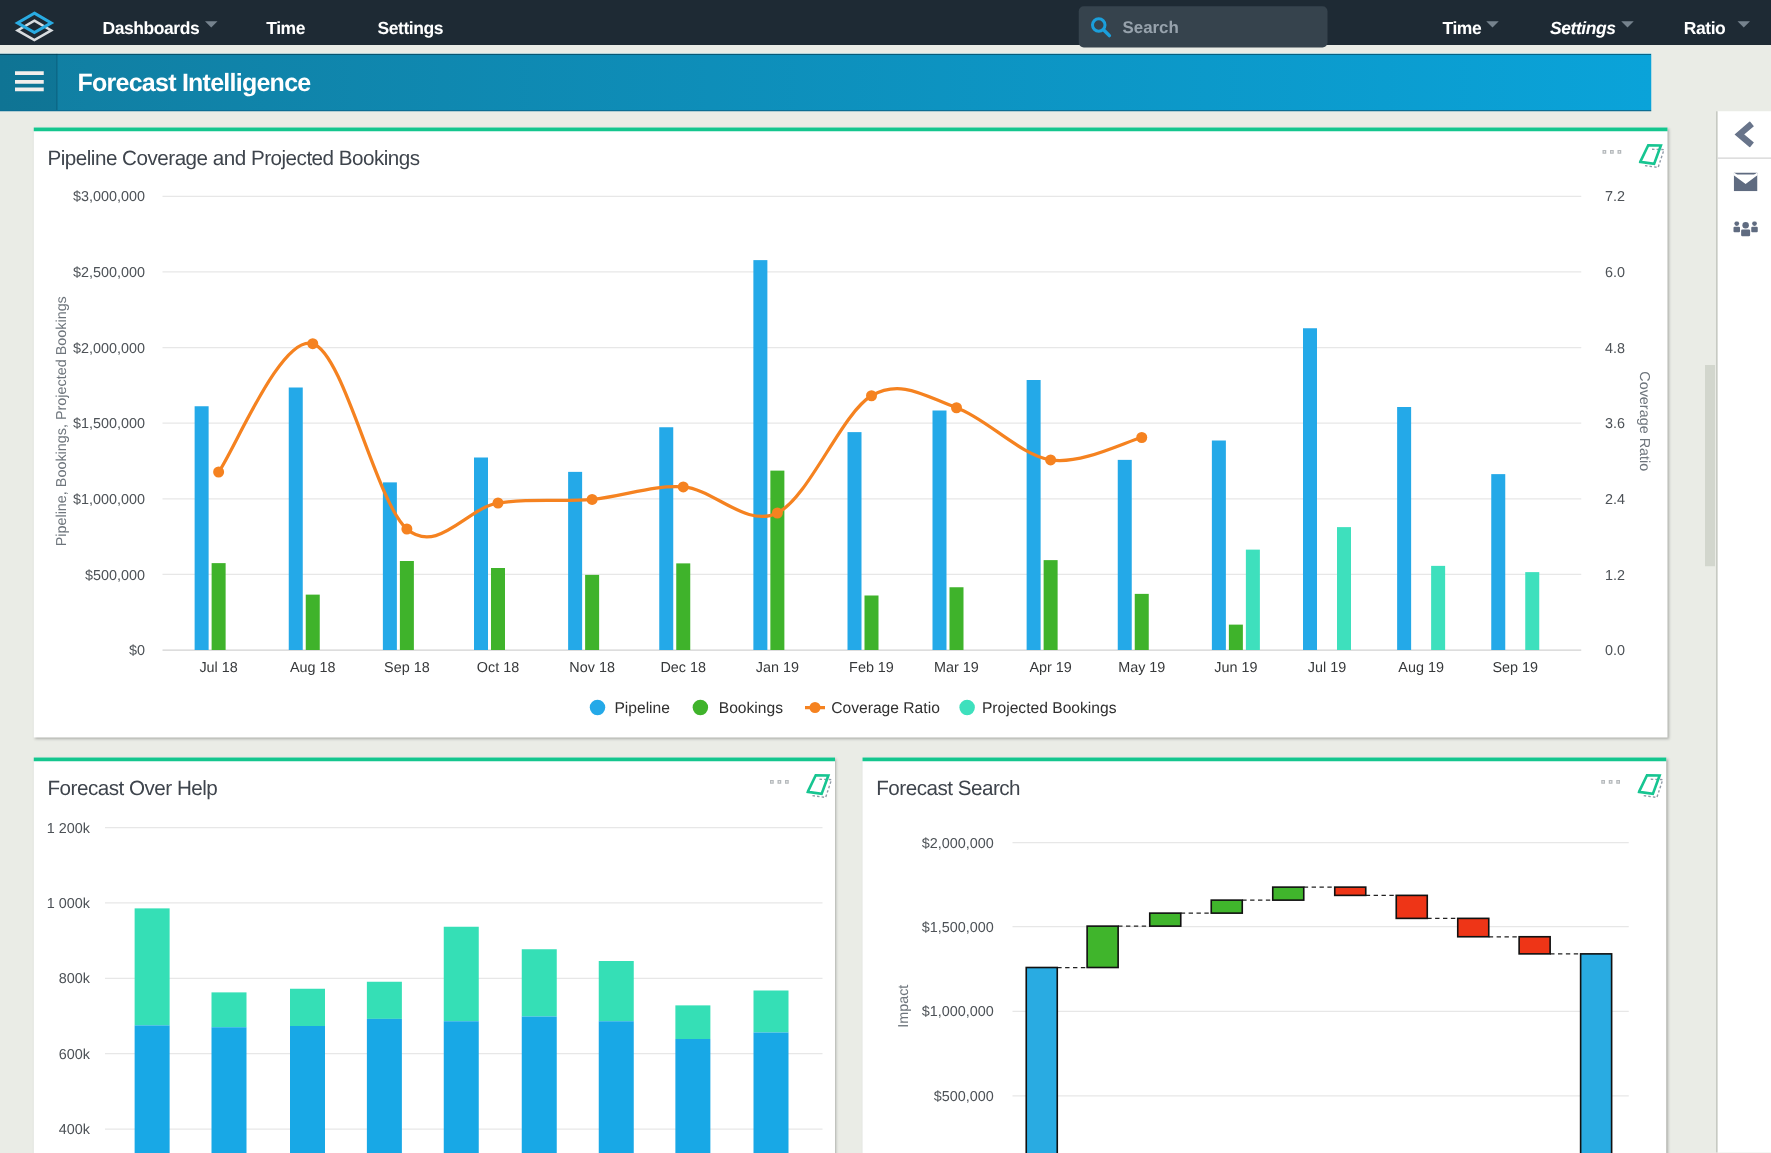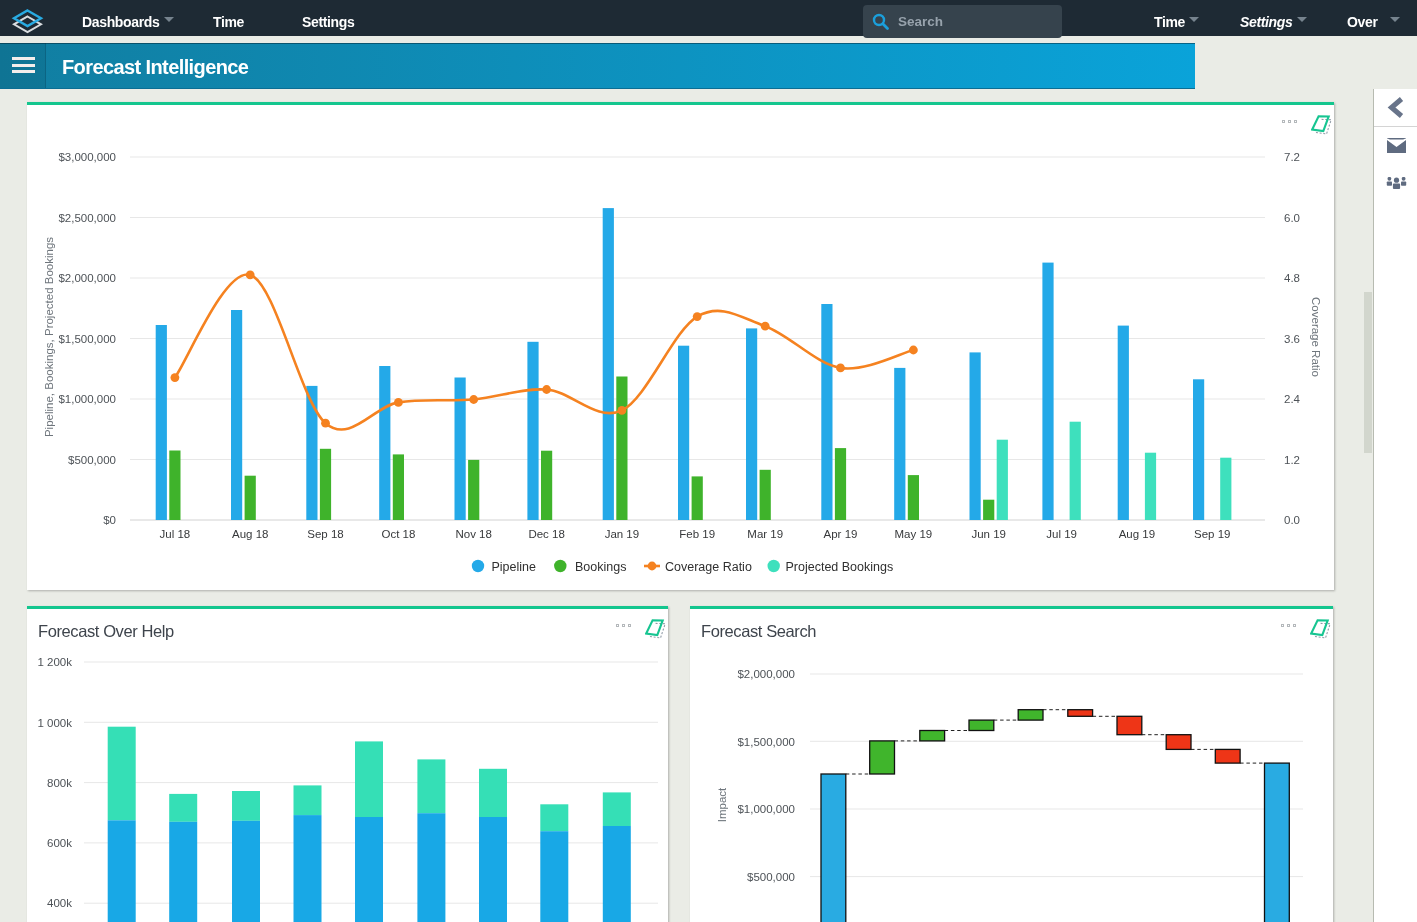--- a/index.html
+++ b/index.html
@@ -24,25 +24,25 @@
     <svg class="abs" style="left:8px;top:7px" width="20" height="20" viewBox="0 0 20 20">
       <circle cx="8" cy="8" r="5" fill="none" stroke="#1b9fdb" stroke-width="2.4"></circle>
       <line x1="11.8" y1="11.8" x2="16.5" y2="16.5" stroke="#1b9fdb" stroke-width="2.8" stroke-linecap="round"></line>
     </svg>
     <div class="abs" style="left:35px;top:9px;font-size:13.5px;color:#97a2ac;">Search</div>
   </div>
   <div class="navtxt" style="left:1154px;">Time</div>
   <div class="caret" style="left:1189px;"></div>
   <div class="navtxt" style="left:1240px;font-style:italic;">Settings</div>
   <div class="caret" style="left:1297px;"></div>
-  <div class="navtxt" style="left:1347px;">Over</div>
+  <div class="navtxt" style="left:1347px;">Ratio</div>
   <div class="caret" style="left:1390px;"></div>
 </div>
 
-<div class="abs" style="left:0;top:43px;width:1195px;height:46px;background:linear-gradient(90deg,#117ea1,#0aa3d9);border-bottom:1px solid #0b6e94;box-shadow:inset 0 1px 0 rgba(5,25,35,.45);">
+<div class="abs" style="left:0;top:43px;width:1321px;height:46px;background:linear-gradient(90deg,#117ea1,#0aa3d9);border-bottom:1px solid #0b6e94;box-shadow:inset 0 1px 0 rgba(5,25,35,.45);">
   <div class="abs" style="left:0;top:0;width:45px;height:45px;background:rgba(0,25,35,.10);"></div>
   <div class="abs" style="left:45px;top:0;width:1px;height:45px;background:rgba(0,40,60,.3);"></div>
   <div class="abs" style="left:12px;top:14px;width:23px;height:3.4px;background:#f3eeec;"></div>
   <div class="abs" style="left:12px;top:20.5px;width:23px;height:3.4px;background:#f3eeec;"></div>
   <div class="abs" style="left:12px;top:27px;width:23px;height:3.4px;background:#f3eeec;"></div>
   <div class="abs" style="left:62px;top:12.5px;font-size:20px;font-weight:bold;letter-spacing:-0.6px;color:#fff;">Forecast Intelligence</div>
 </div>
 
 <div class="abs" style="left:1373px;top:89px;width:44px;height:833px;background:#fff;border-left:1px solid #b7bbb1;">
   <svg class="abs" style="left:13px;top:8px" width="18" height="21" viewBox="0 0 18 21">
@@ -61,20 +61,21 @@
         <rect x="0.8" y="4.4" width="5.2" height="4.4" rx=".8"></rect>
       <circle cx="17.6" cy="1.8" r="1.9"></circle>
         <rect x="15" y="4.4" width="5.2" height="4.4" rx=".8"></rect>
     </g>
   </svg>
 </div>
 
 <div class="abs" style="left:1364px;top:292px;width:8px;height:161px;background:#d2d6cd;"></div>
 
 <div class="card" style="left:27px;top:102px;width:1307px;height:488px;">
+  <div class="ctitle">Pipeline Coverage and Projected Bookings</div>
   <div style="position:absolute;left:1255px;top:14.5px;width:3px;height:3px;border:1px solid #b4b8bb;"></div>
     <div style="position:absolute;left:1261px;top:14.5px;width:3px;height:3px;border:1px solid #b4b8bb;"></div>
     <div style="position:absolute;left:1267px;top:14.5px;width:3px;height:3px;border:1px solid #b4b8bb;"></div>
     <svg style="position:absolute;left:1284px;top:9px" width="22" height="22" viewBox="0 0 22 22">
 <path d="M10.6 5.4 L20.2 5.7 L15.5 20.0 L4.4 18.4" fill="none" stroke="#8f9aa6" stroke-width="1.1" stroke-dasharray="2,1.7"></path>
 <path d="M1.2 15.5 L7.6 2.2 L17.7 2.4 L12.3 17.1 Z" fill="none" stroke="#17c591" stroke-width="2.1"></path>
 </svg>
   <svg width="1307" height="485" viewBox="0 0 1307 485" style="position:absolute;left:0;top:-3px;">
 <line x1="103" y1="55.0" x2="1238" y2="55.0" stroke="#e7e7e7" stroke-width="1"></line>
 <text x="89" y="59.2" text-anchor="end" font-size="11.5" fill="#4d5257">$3,000,000</text>

